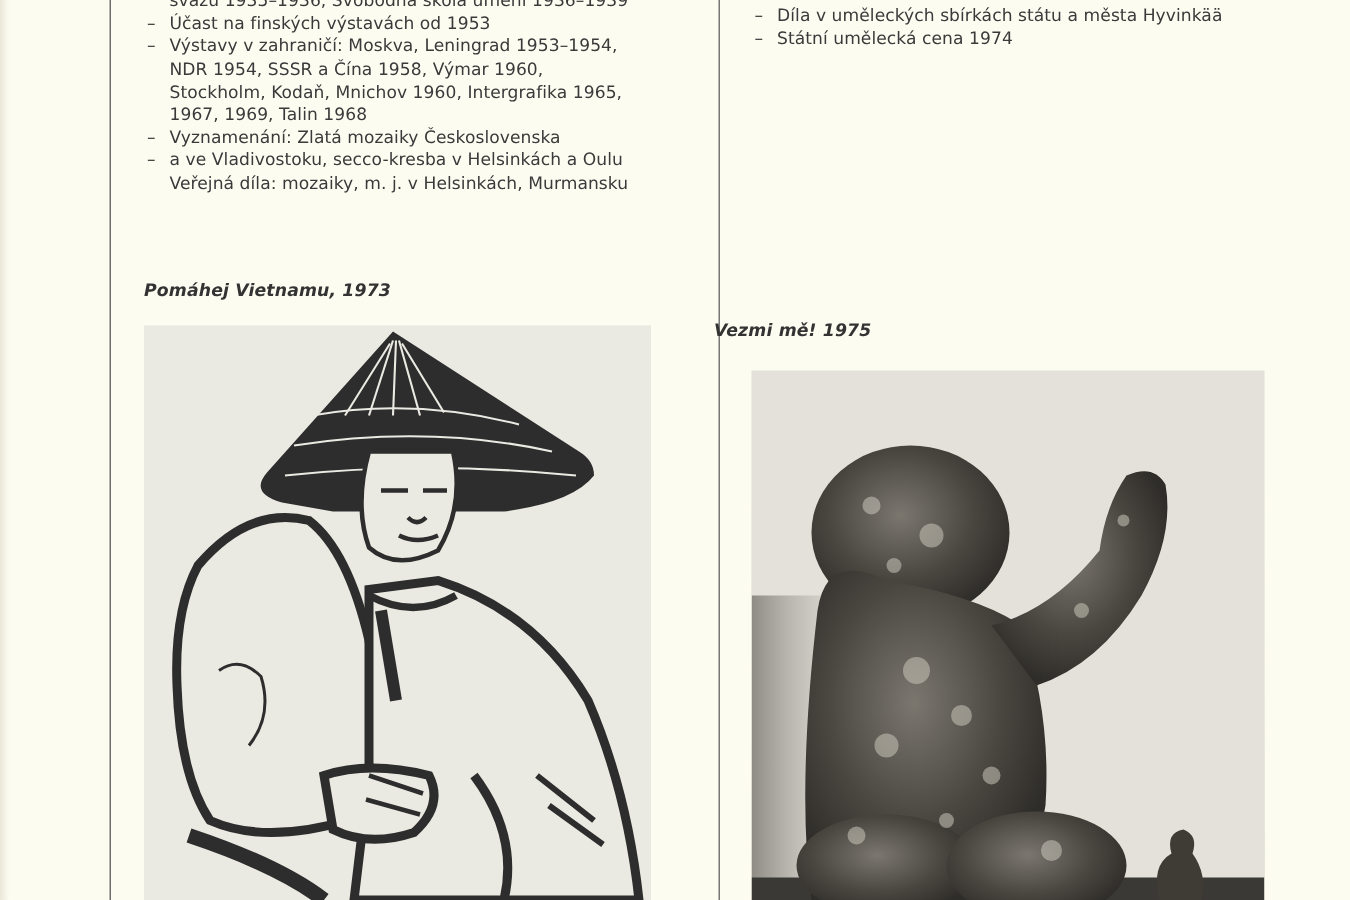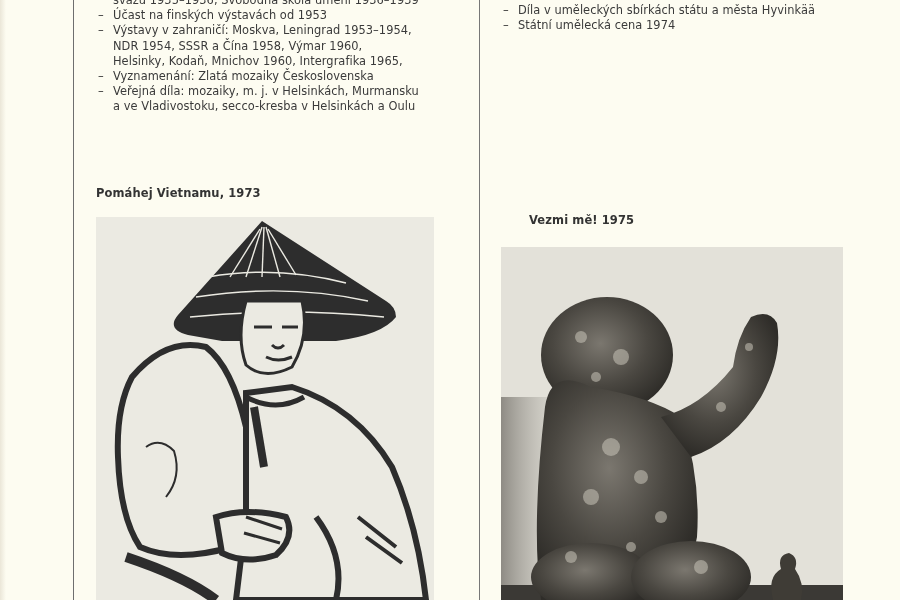--- a/index.html
+++ b/index.html
@@ -43,23 +43,24 @@
   .bio-list li.cont { padding-left: 17px; }
   .bio-list.left-col { left: 96px; top: -7px; width: 380px; }
   .bio-list.right-col { left: 501px; top: 3px; width: 400px; }
 
   .caption {
     position: absolute;
     font-weight: bold;
     font-size: 11.5px;
     color: #333;
     letter-spacing: 0.1px;
+    font-style: italic;
   }
   .caption.left { left: 96px; top: 186px; }
-  .caption.right { left: 529px; top: 213px; }
+  .caption.right { left: 476px; top: 213px; }
 
   .artwork {
     position: absolute;
     overflow: hidden;
   }
   .artwork.woodcut {
     left: 96px; top: 217px; width: 338px; height: 383px;
     background: #ebeae2;
   }
   .artwork.sculpture {
@@ -78,28 +79,29 @@
 <ul class="bio-list left-col">
   <li class="cont">
     <span>svazu 1935–1936, Svobodná škola umění 1936–1939</span>
   </li>
   <li class="bullet">
     <span>Účast na finských výstavách od 1953</span>
   </li>
   <li class="bullet">
     <div>Výstavy v zahraničí: Moskva, Leningrad 1953–1954,</div>
     <div>NDR 1954, SSSR a Čína 1958, Výmar 1960,</div>
-    <div>Helsinky, Kodaň, Mnichov 1960, Intergrafika 1965,</div>
+    <div>Stockholm, Kodaň, Mnichov 1960, Intergrafika 1965,</div>
+    <div>1967, 1969, Talin 1968</div>
   </li>
   <li class="bullet">
     <span>Vyznamenání: Zlatá mozaiky Československa</span>
   </li>
   <li class="bullet">
+    <div>a ve Vladivostoku, secco-kresba v Helsinkách a Oulu</div>
     <div>Veřejná díla: mozaiky, m. j. v Helsinkách, Murmansku</div>
-    <div>a ve Vladivostoku, secco-kresba v Helsinkách a Oulu</div>
   </li>
 </ul>
 
 <div class="caption left">Pomáhej Vietnamu, 1973</div>
 
 <div class="artwork woodcut">
   <svg viewBox="0 0 338 383" preserveAspectRatio="none">
     <rect width="338" height="383" fill="#ebeae2"></rect>
 
     <path d="M166 4 L82 98 Q70 112 92 118 L126 124 L240 124 Q286 118 300 100 Q300 90 290 84 Z" fill="#2d2d2d"></path>

